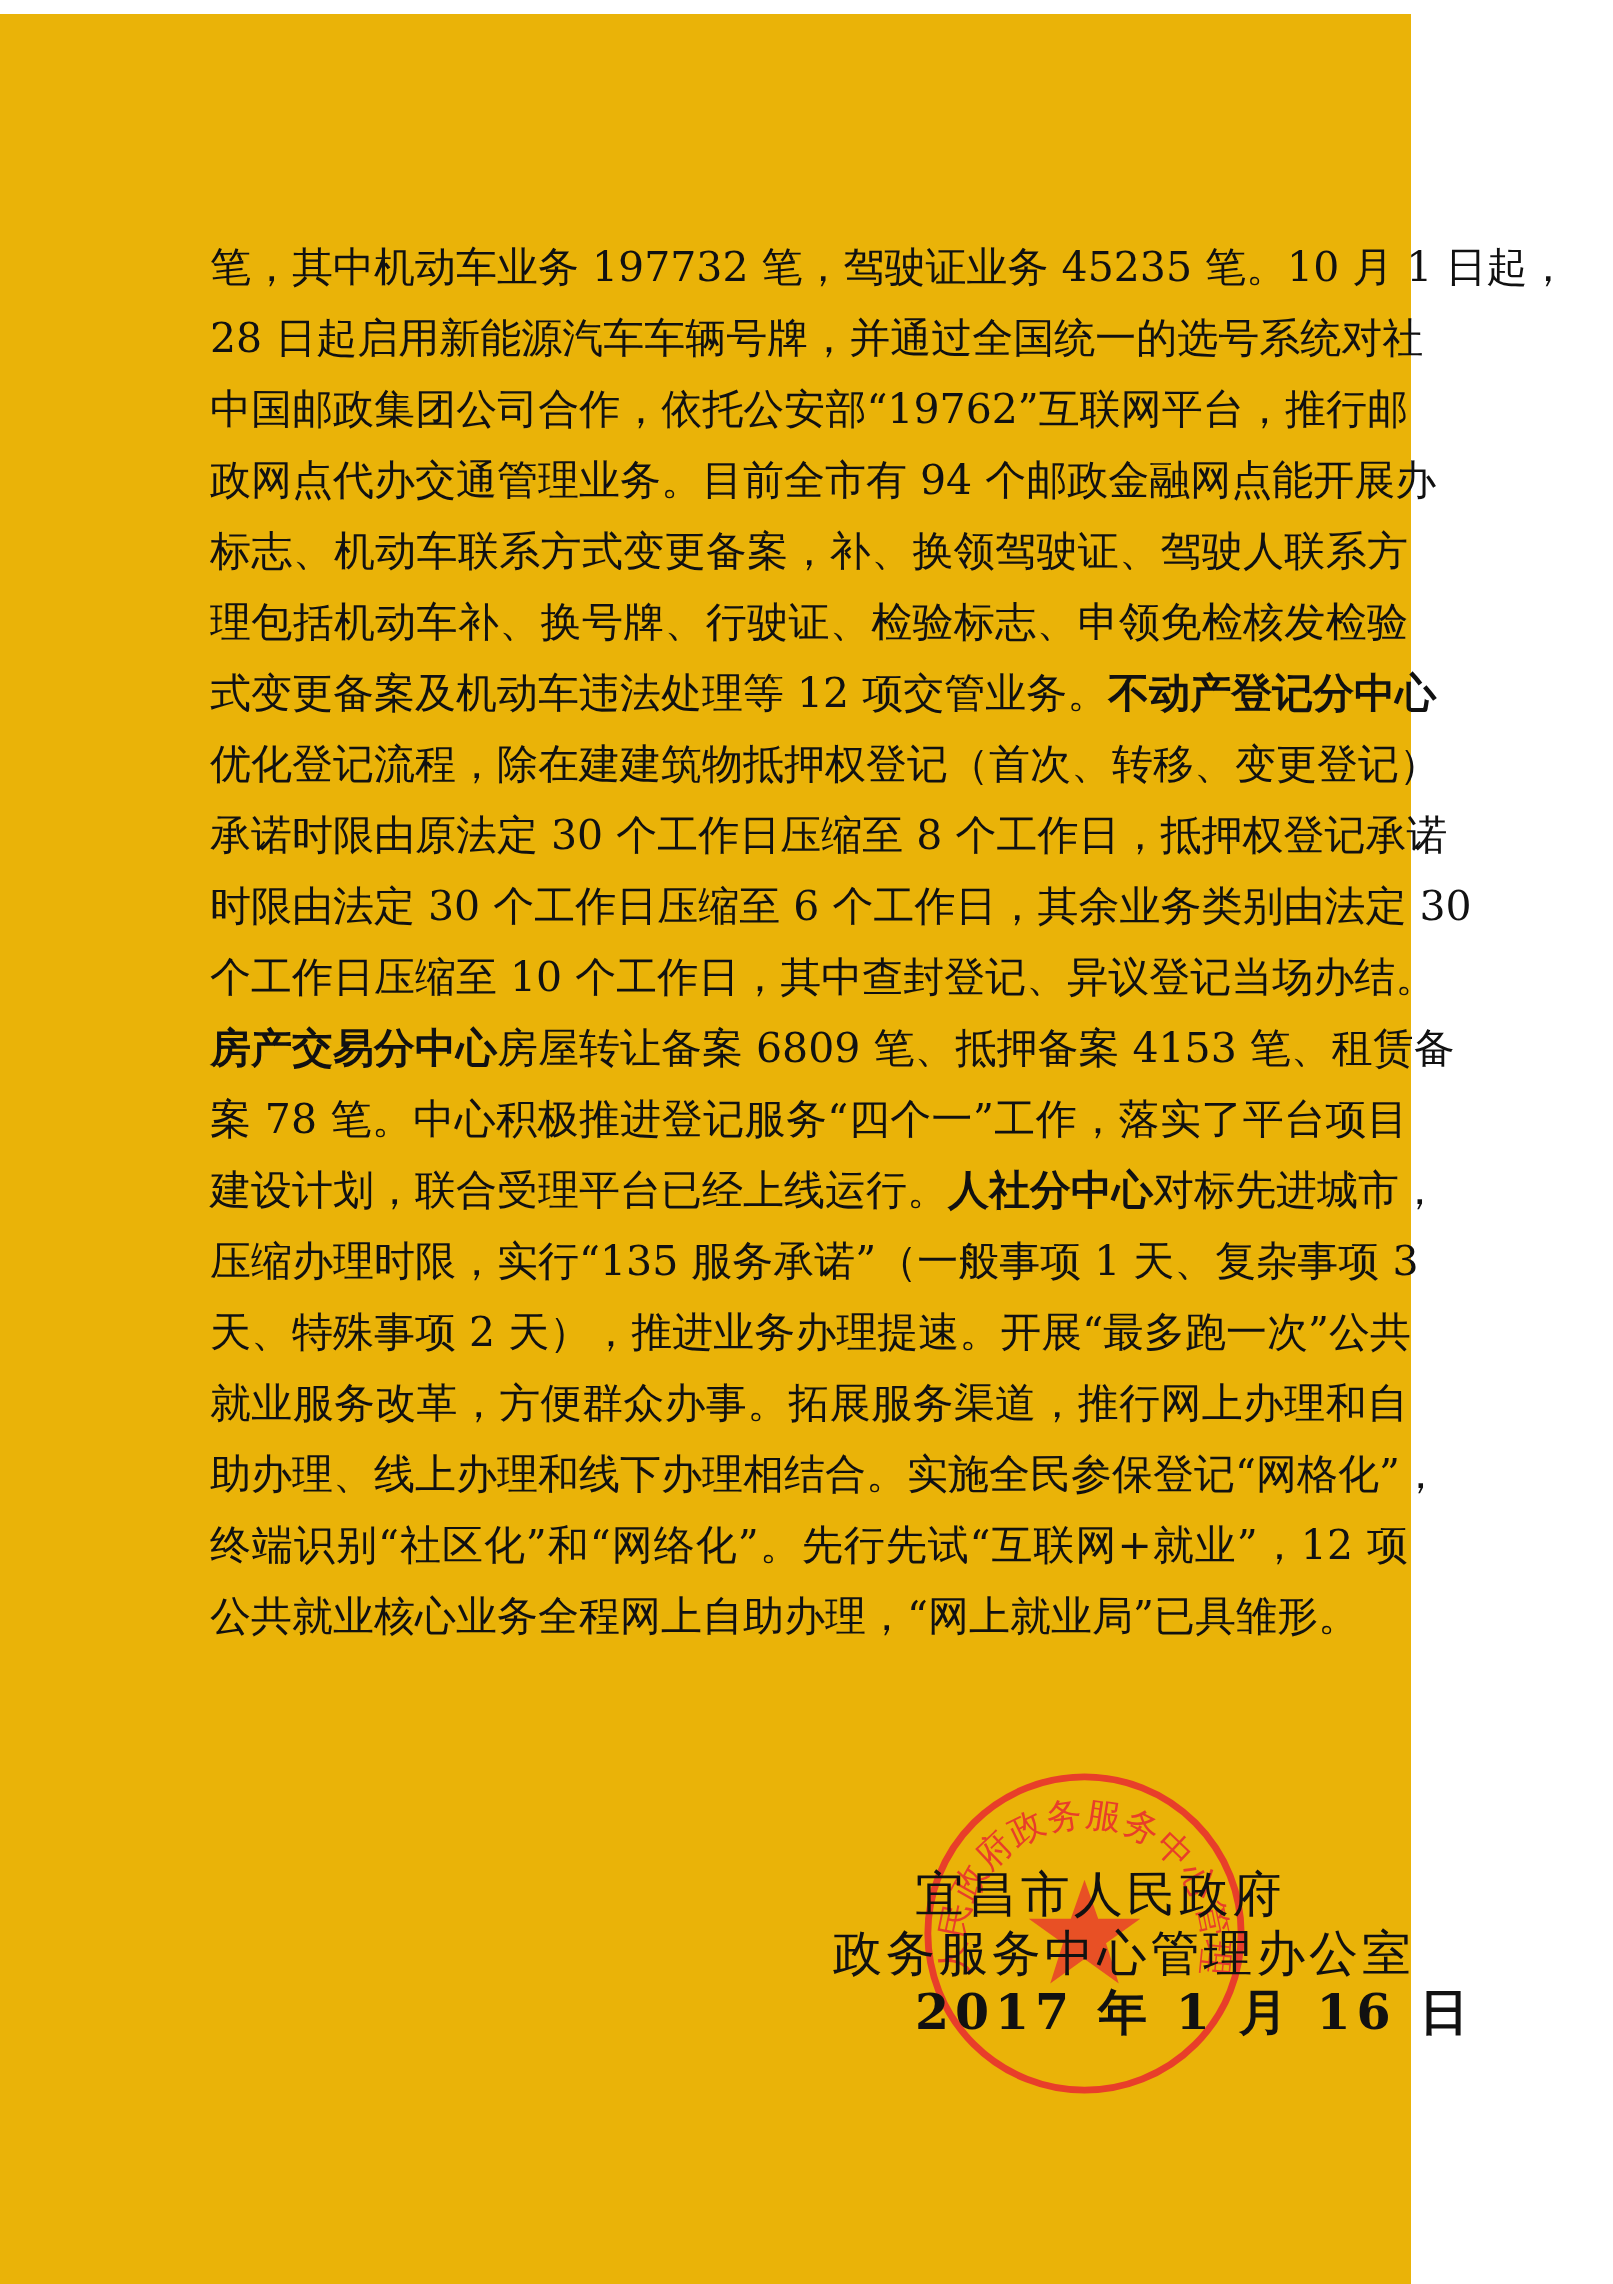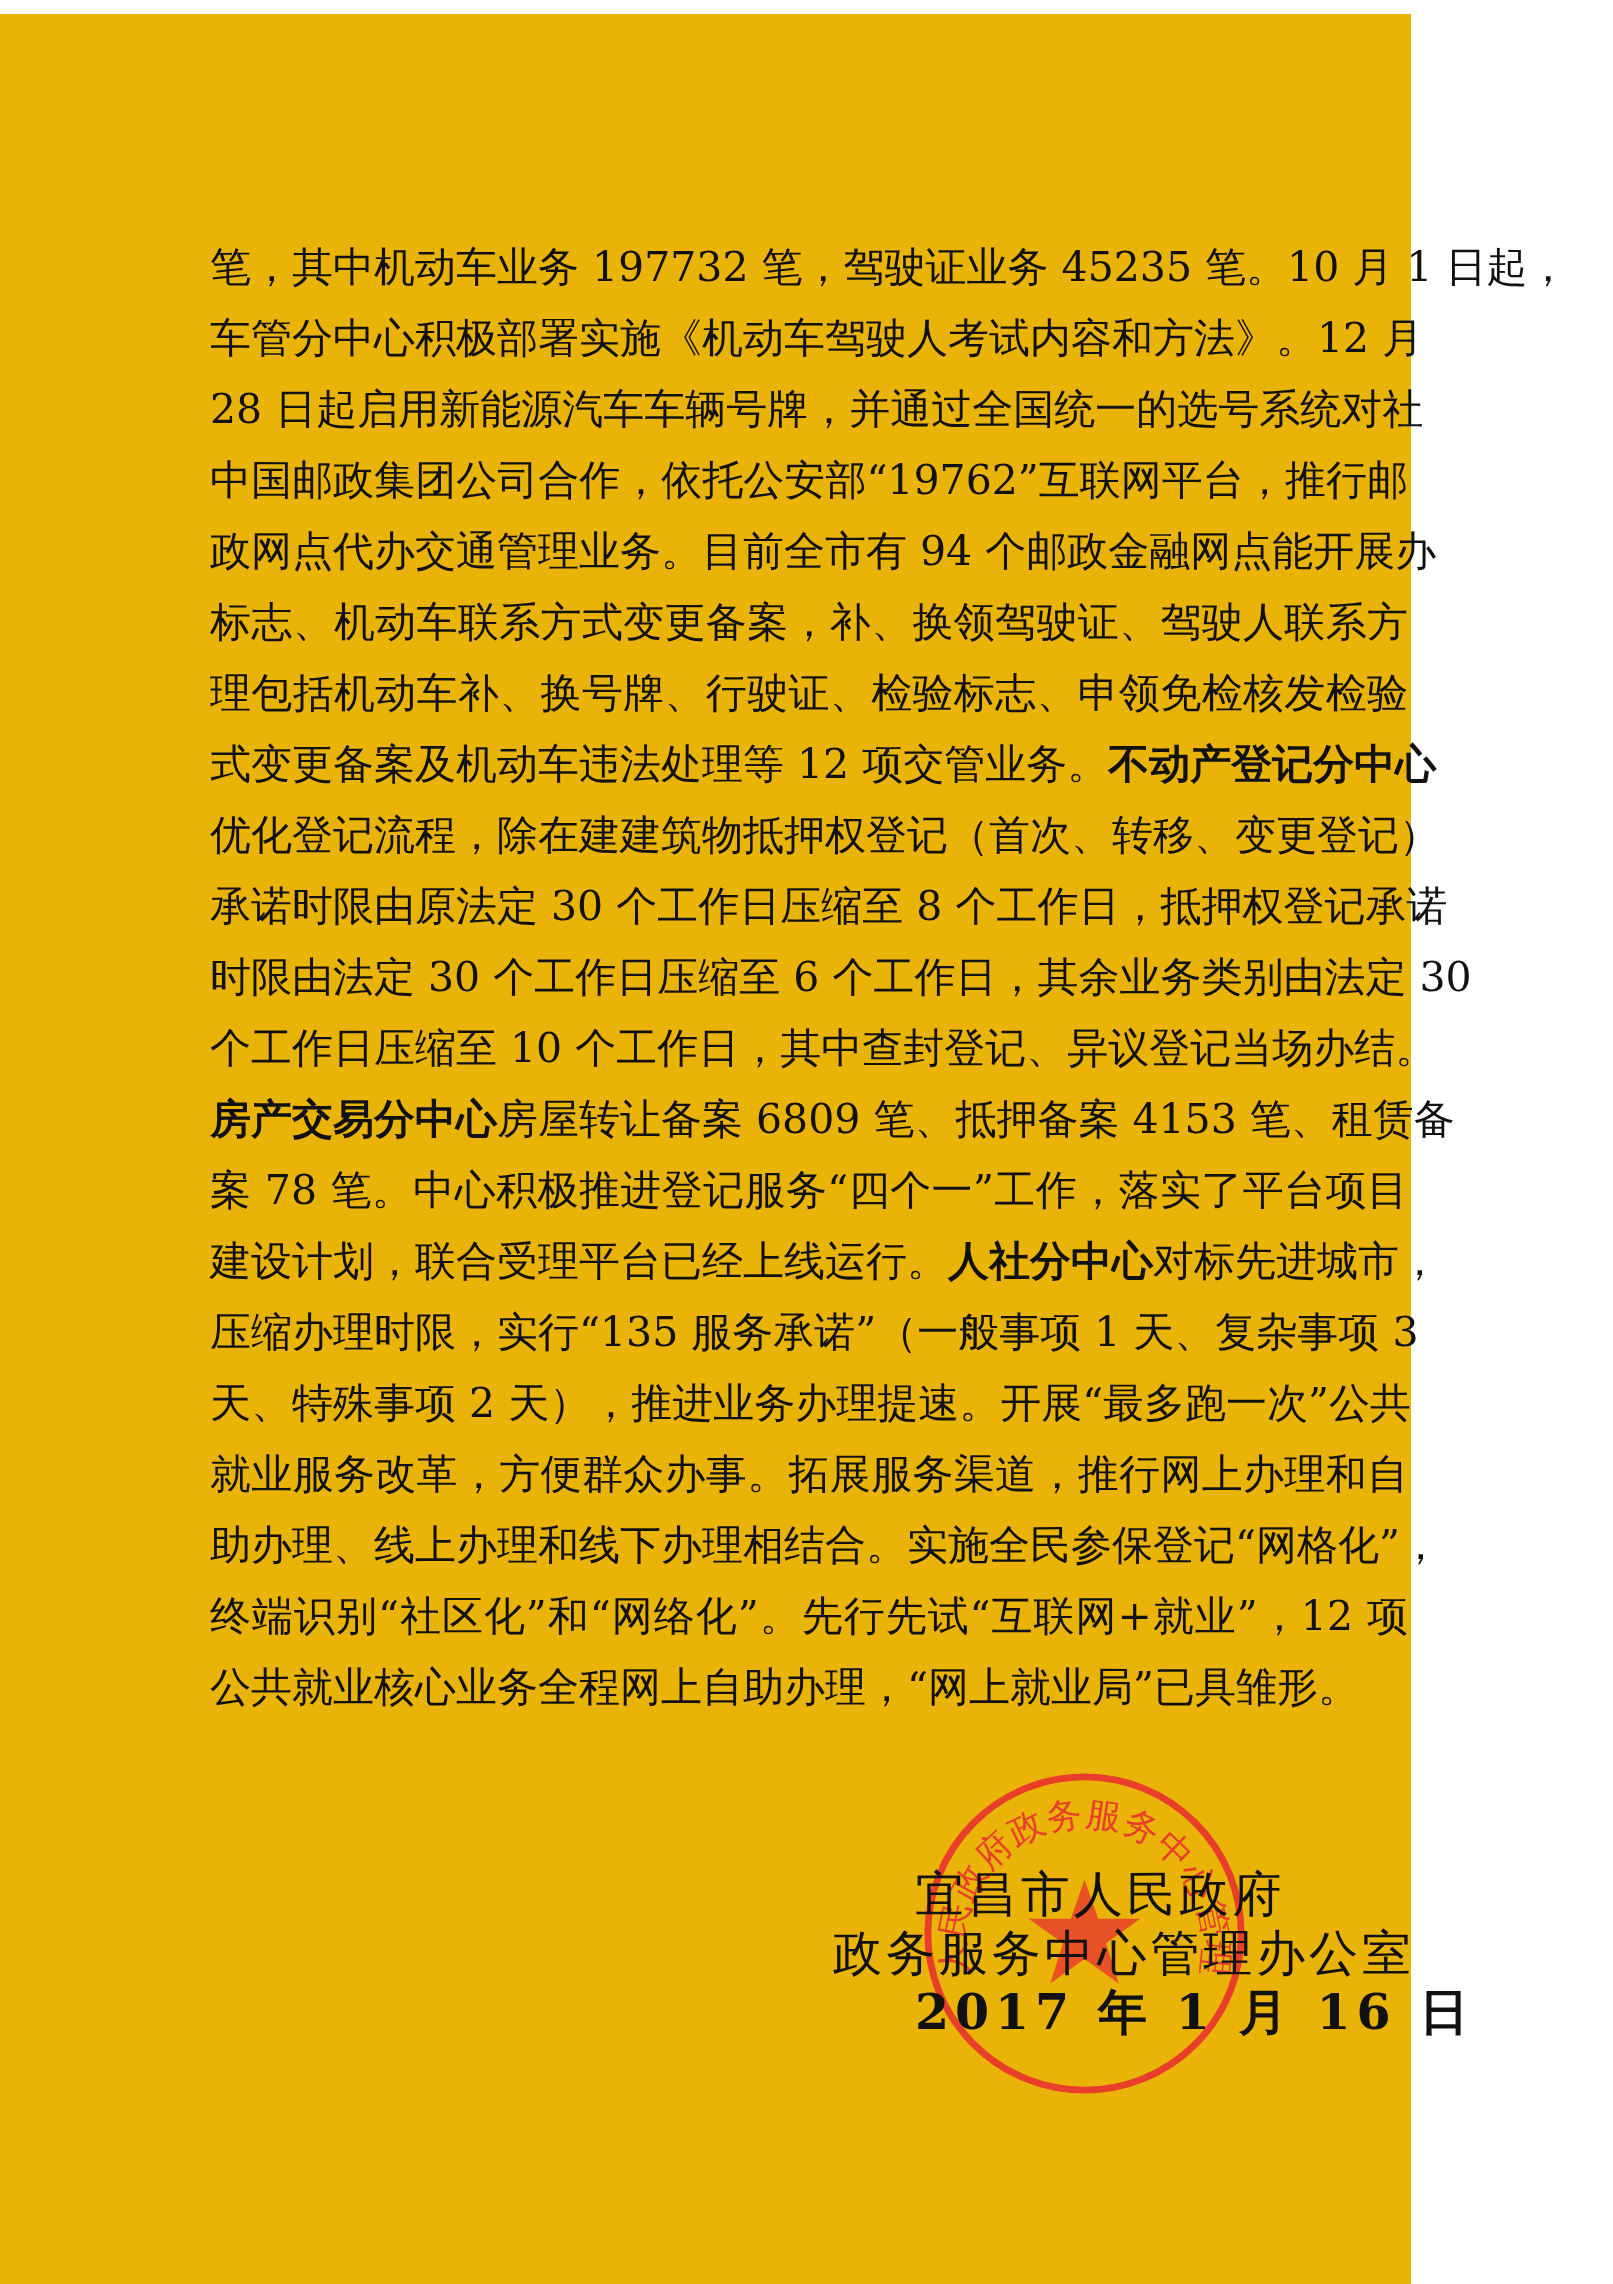--- a/index.html
+++ b/index.html
@@ -70,21 +70,20 @@
     opacity: 0.9;
   }
 </style>
 </head>
 <body>
 
 <div class="page">
 
   <div class="body-text" id="body-text">
       <div class="line"><span>笔，其中机动车业务 197732 笔，驾驶证业务 45235 笔。10 月 1 日起，</span></div>
-      <div class="line"><span>车管分中心积极部署实施《机动车驾驶人考试内容和方法》。12 月</span></div>
       <div class="line"><span>28 日起启用新能源汽车车辆号牌，并通过全国统一的选号系统对社</span></div>
       <div class="line"><span>中国邮政集团公司合作，依托公安部“19762”互联网平台，推行邮</span></div>
       <div class="line"><span>政网点代办交通管理业务。目前全市有 94 个邮政金融网点能开展办</span></div>
       <div class="line"><span>标志、机动车联系方式变更备案，补、换领驾驶证、驾驶人联系方</span></div>
       <div class="line"><span>理包括机动车补、换号牌、行驶证、检验标志、申领免检核发检验</span></div>
       <div class="line"><span>式变更备案及机动车违法处理等 12 项交管业务。</span><b>不动产登记分中心</b></div>
       <div class="line"><span>优化登记流程，除在建建筑物抵押权登记（首次、转移、变更登记）</span></div>
       <div class="line"><span>承诺时限由原法定 30 个工作日压缩至 8 个工作日，抵押权登记承诺</span></div>
       <div class="line"><span>时限由法定 30 个工作日压缩至 6 个工作日，其余业务类别由法定 30</span></div>
       <div class="line"><span>个工作日压缩至 10 个工作日，其中查封登记、异议登记当场办结。</span></div>

